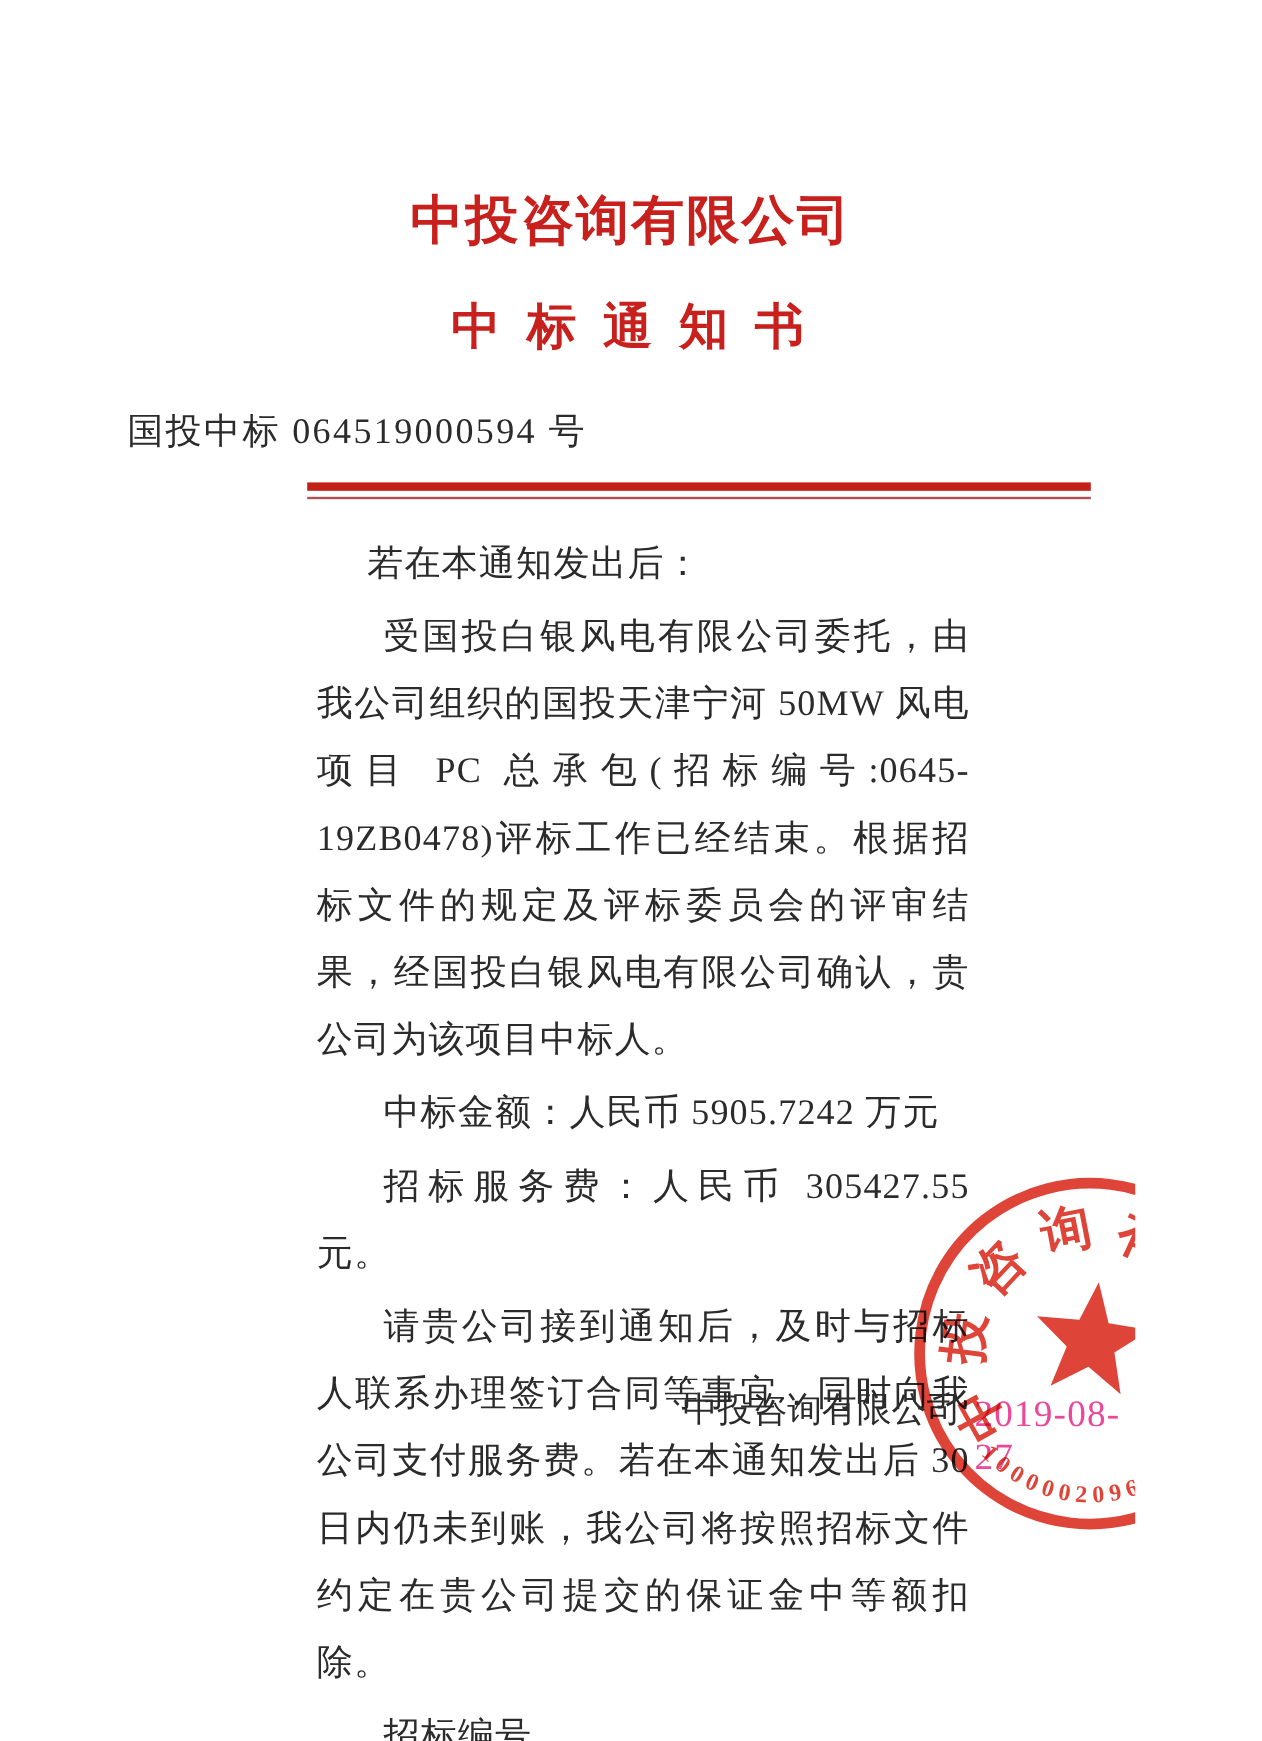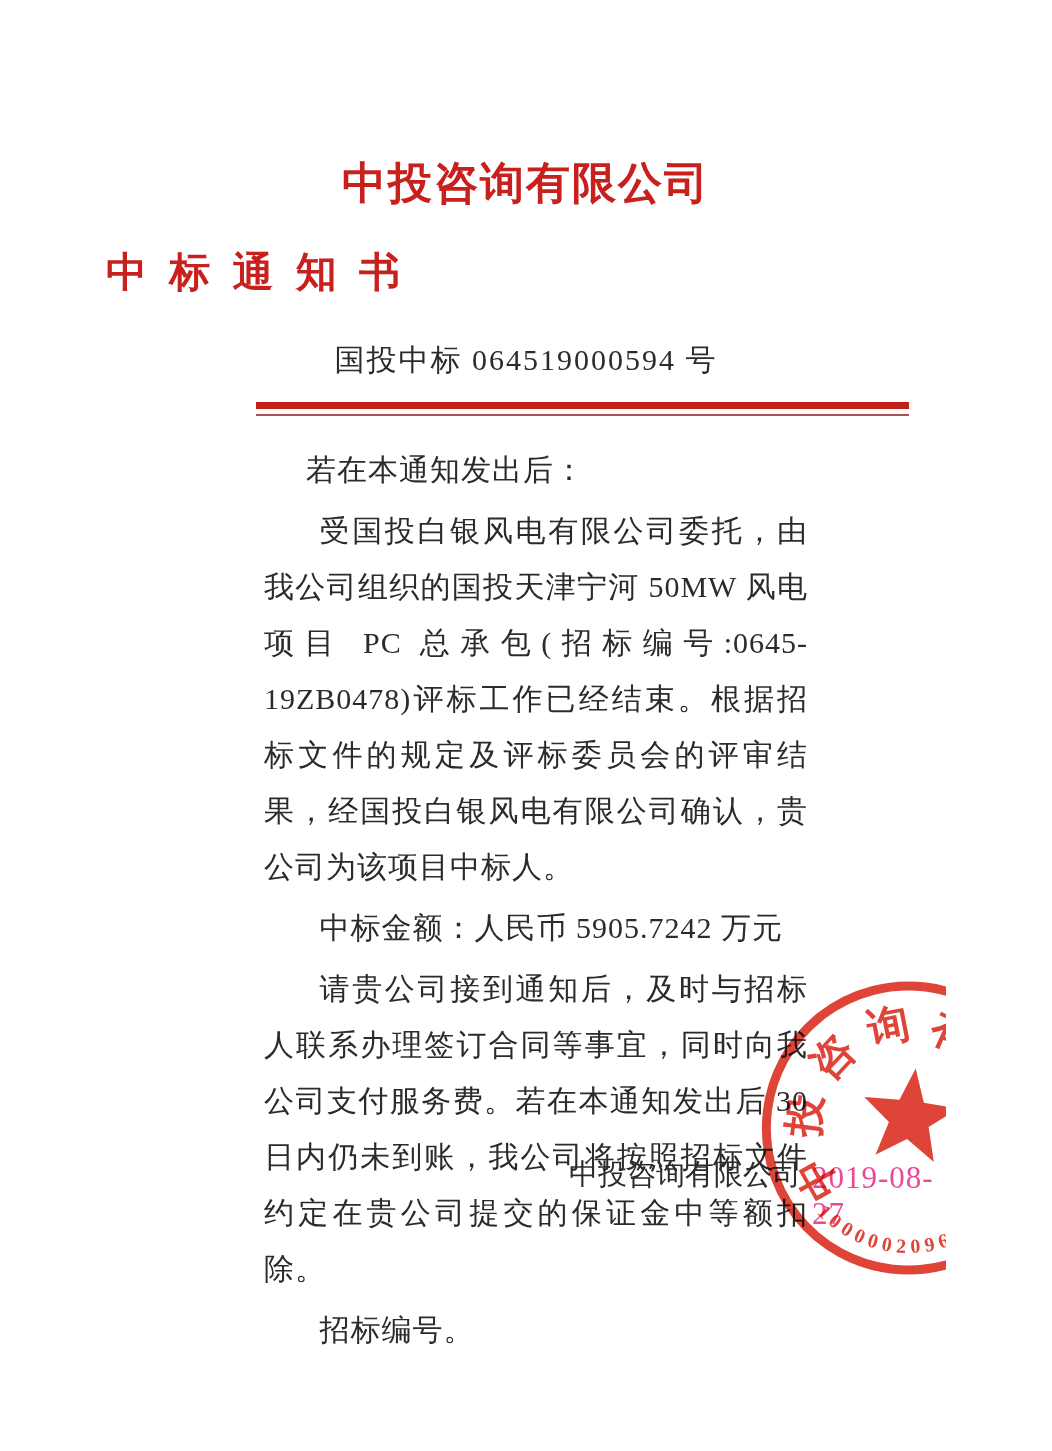--- a/index.html
+++ b/index.html
@@ -16,30 +16,29 @@
   }
   .company-title {
     text-align: center;
     font-size: 44px;
     font-weight: bold;
     color: #c8201c;
     letter-spacing: 2px;
     line-height: 1.1;
   }
   .doc-title {
-    text-align: left;
+    text-align: center;
     font-size: 41px;
     font-weight: bold;
     color: #c8201c;
     margin-top: 42px;
     letter-spacing: 6px;
     line-height: 1.1;
   }
   .doc-number {
-    text-align: center;
     font-size: 30px;
     color: #2b2b2b;
     margin-top: 48px;
     letter-spacing: 2px;
     line-height: 1.1;
   }
   .rule-thick {
     margin: 26px 37px 0 150px;
     height: 7px;
     background: #c32018;
@@ -106,20 +105,21 @@
 
   <div class="doc-number">国投中标 064519000594 号</div>
 
   <div class="rule-thick"></div>
   <div class="rule-thin"></div>
 
   <div class="body-text">
     <p class="salutation">若在本通知发出后：</p>
     <p class="para">受国投白银风电有限公司委托，由我公司组织的国投天津宁河 50MW 风电项目 PC 总承包(招标编号:0645-19ZB0478)评标工作已经结束。根据招标文件的规定及评标委员会的评审结果，经国投白银风电有限公司确认，贵公司为该项目中标人。</p>
     <p class="para">中标金额：人民币 5905.7242 万元</p>
+    <p class="para">招标服务费：人民币 305427.55 元。</p>
     <p class="para">请贵公司接到通知后，及时与招标人联系办理签订合同等事宜，同时向我公司支付服务费。若在本通知发出后 30 日内仍未到账，我公司将按照招标文件约定在贵公司提交的保证金中等额扣除。</p>
     <p class="para">招标编号。</p>
   </div>
 
   <div class="sig-company">中投咨询有限公司</div>
   <div class="sig-date">2019-08-27</div>
 
   <svg class="seal" viewBox="0 0 300 310" xmlns="http://www.w3.org/2000/svg">
     <circle cx="150" cy="152" r="142" fill="none" stroke="#dd3428" stroke-width="9"></circle>
     <polygon fill="#dd3428" points="150,92 162.3,125 197.6,126.5 170,148.5 179.4,182.5 150,163 120.6,182.5 130,148.5 102.4,126.5 137.7,125"></polygon>

